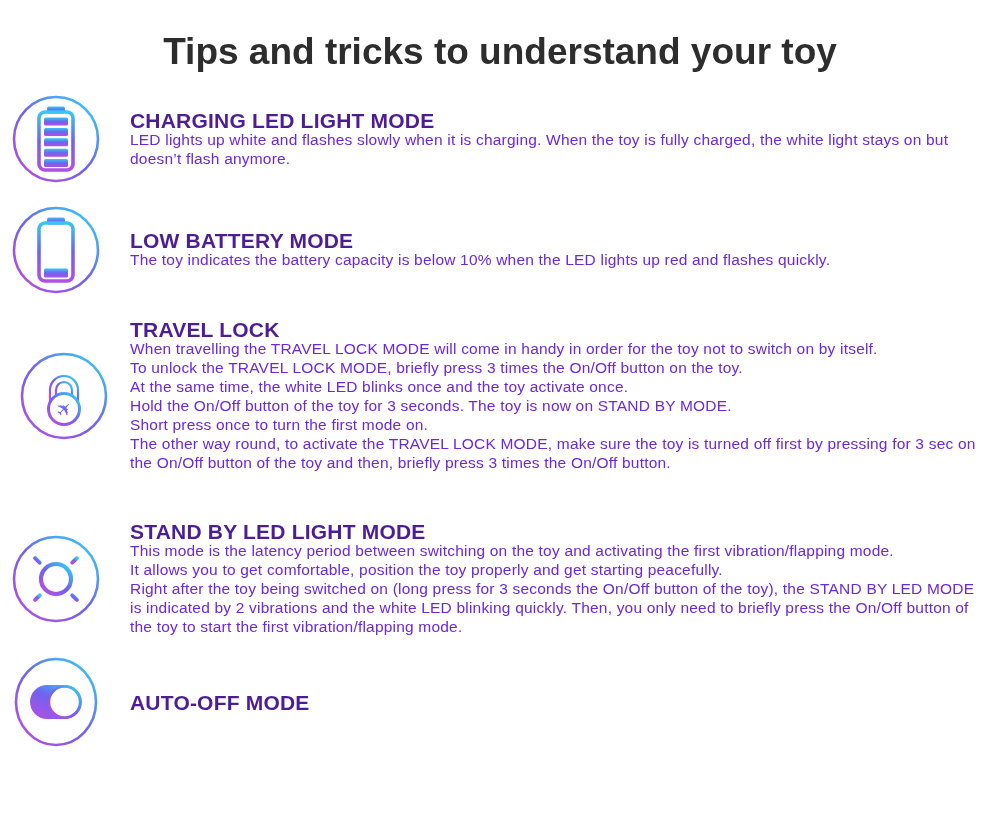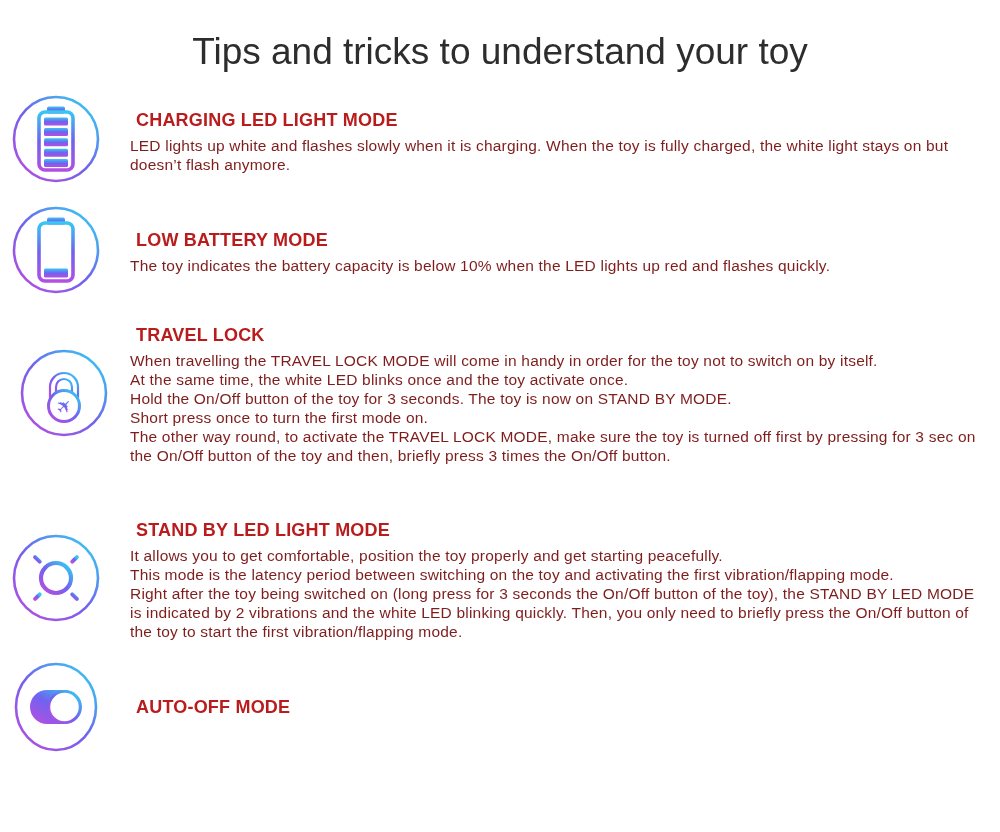--- a/index.html
+++ b/index.html
@@ -10,21 +10,21 @@
     background: #ffffff;
     overflow: hidden;
     font-family: "Liberation Sans", sans-serif;
     padding-top: 30px;
     box-sizing: border-box;
   }
   .page-title {
     margin: 0;
     text-align: center;
     font-size: 37px;
-    font-weight: 400;
+    font-weight: 700;
     color: #2d2d2d;
     line-height: 44px;
     letter-spacing: 0px;
   }
   .sections { margin-top: 20px; }
   .section { display: flex; align-items: center; }
   .s1 { margin-top: 0; }
   .s2 { margin-top: 21px; }
   .s3 { margin-top: 25px; }
   .s4 { margin-top: 50px; justify-content: flex-end; }
@@ -32,31 +32,31 @@
   .icon-col {
     flex: 0 0 130px;
     display: flex;
     align-items: center;
     box-sizing: border-box;
   }
   .icon-col svg { margin-left: 11px; display: block; }
   .s3 .icon-col svg { margin-left: 19px; }
   .text-col { flex: 1 1 auto; padding-right: 14px; }
   .heading {
-    margin: 6px;
-    font-size: 18px;
+    margin: 0;
+    font-size: 21px;
     font-weight: bold;
-    color: #b91c1c;
+    color: #4c1d95;
     line-height: 19px;
     letter-spacing: 0.2px;
   }
   .line {
     margin: 0;
     font-size: 15.5px;
-    color: #7f1d1d;
+    color: #6d28d9;
     line-height: 19px;
     letter-spacing: 0.2px;
   }
 </style>
 </head>
 <body>
 
 <div class="page">
 
   <h1 class="page-title">Tips and tricks to understand your toy</h1>
@@ -134,20 +134,21 @@
           <circle cx="45" cy="45" r="42" fill="none" stroke="url(#g3d)" stroke-width="2.6"></circle>
           <path d="M 31 50 L 31 39 A 14 14 0 0 1 59 39 L 59 50" fill="none" stroke="url(#g3d)" stroke-width="2.2" stroke-linecap="round"></path>
           <path d="M 37 48 L 37 39 A 8 8 0 0 1 53 39 L 53 48" fill="none" stroke="url(#g3d)" stroke-width="2.2" stroke-linecap="round"></path>
           <circle cx="45" cy="58" r="15.5" fill="#ffffff" stroke="url(#g3d)" stroke-width="3"></circle>
           <text x="45" y="58" transform="rotate(-45 45 58)" text-anchor="middle" dominant-baseline="central" font-family="DejaVu Sans, sans-serif" font-size="19" fill="url(#g3d)">✈</text>
         </svg>
       </div>
       <div class="text-col">
         <h2 class="heading">TRAVEL LOCK</h2>
         <p class="line">When travelling the TRAVEL LOCK MODE will come in handy in order for the toy not to switch on by itself.</p>
+        <p class="line">To unlock the TRAVEL LOCK MODE, briefly press 3 times the On/Off button on the toy.</p>
         <p class="line">At the same time, the white LED blinks once and the toy activate once.</p>
         <p class="line">Hold the On/Off button of the toy for 3 seconds. The toy is now on STAND BY MODE.</p>
         <p class="line">Short press once to turn the first mode on.</p>
         <p class="line">The other way round, to activate the TRAVEL LOCK MODE, make sure the toy is turned off first by pressing for 3 sec on the On/Off button of the toy and then, briefly press 3 times the On/Off button.</p>
       </div>
     </section>
 
     <section class="section s4">
       <div class="icon-col">
         <svg width="90" height="90" viewBox="0 0 90 90" aria-hidden="true">
@@ -168,22 +169,22 @@
             <line x1="28.7" y1="28.7" x2="24.1" y2="24.1"></line>
             <line x1="22" y1="45" x2="15.5" y2="45"></line>
             <line x1="28.7" y1="61.3" x2="24.1" y2="65.9"></line>
             <line x1="45" y1="68" x2="45" y2="74.5"></line>
             <line x1="61.3" y1="61.3" x2="65.9" y2="65.9"></line>
           </g>
         </svg>
       </div>
       <div class="text-col">
         <h2 class="heading">STAND BY LED LIGHT MODE</h2>
+        <p class="line">This mode is the latency period between switching on the toy and activating the first vibration/flapping mode.</p>
         <p class="line">It allows you to get comfortable, position the toy properly and get starting peacefully.</p>
-        <p class="line">This mode is the latency period between switching on the toy and activating the first vibration/flapping mode.</p>
         <p class="line">Right after the toy being switched on (long press for 3 seconds the On/Off button of the toy), the STAND BY LED MODE is indicated by 2 vibrations and the white LED blinking quickly. Then, you only need to briefly press the On/Off button of the toy to start the first vibration/flapping mode.</p>
       </div>
     </section>
 
     <section class="section s5">
       <div class="icon-col">
         <svg width="90" height="90" viewBox="0 0 90 90" aria-hidden="true">
           <defs>
             <linearGradient id="g5d" x1="0.9" y1="0.05" x2="0.1" y2="0.95">
               <stop offset="0" stop-color="#36c8f2"></stop>

